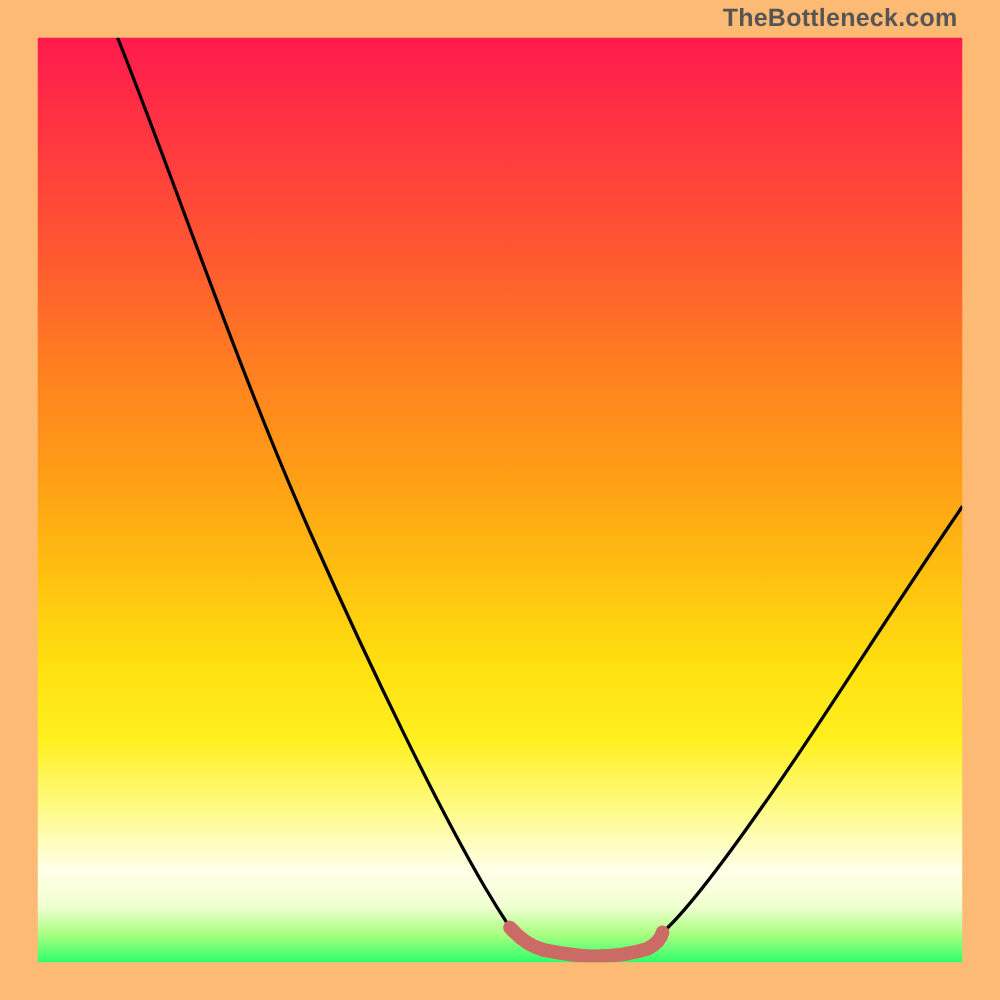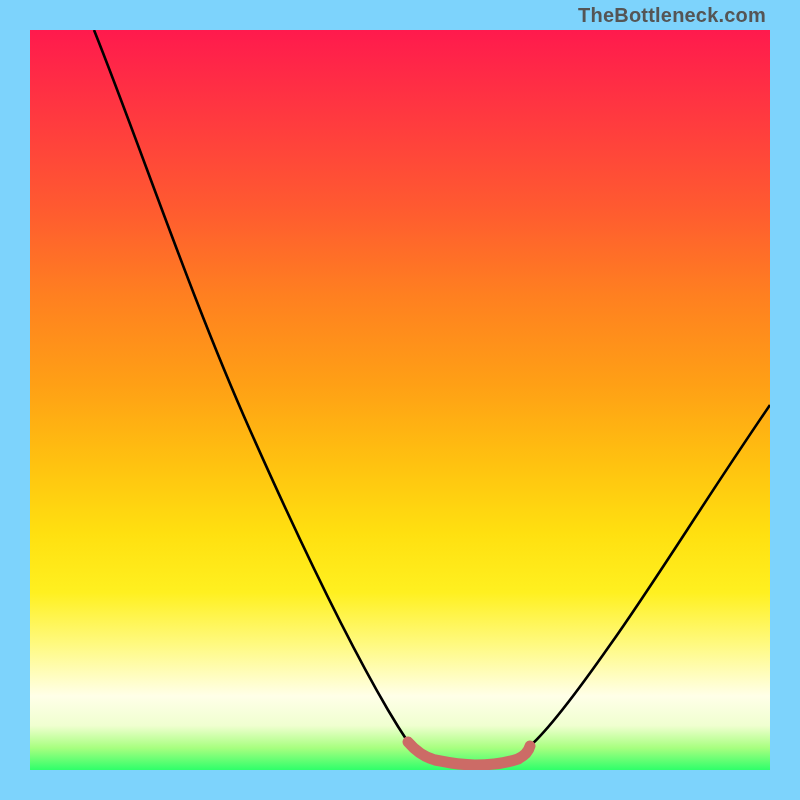--- a/index.html
+++ b/index.html
@@ -7,21 +7,21 @@
     padding: 0;
     width: 800px;
     height: 800px;
     background: #000;
     overflow: hidden;
   }
   .frame {
     position: relative;
     width: 800px;
     height: 800px;
-    background: #7dd3fc;
+    background: #fdba74;
     text-align: right;
   }
   .plot-area {
     position: absolute;
     left: 30px;
     top: 30px;
     width: 740px;
     height: 740px;
     overflow: hidden;
   }

